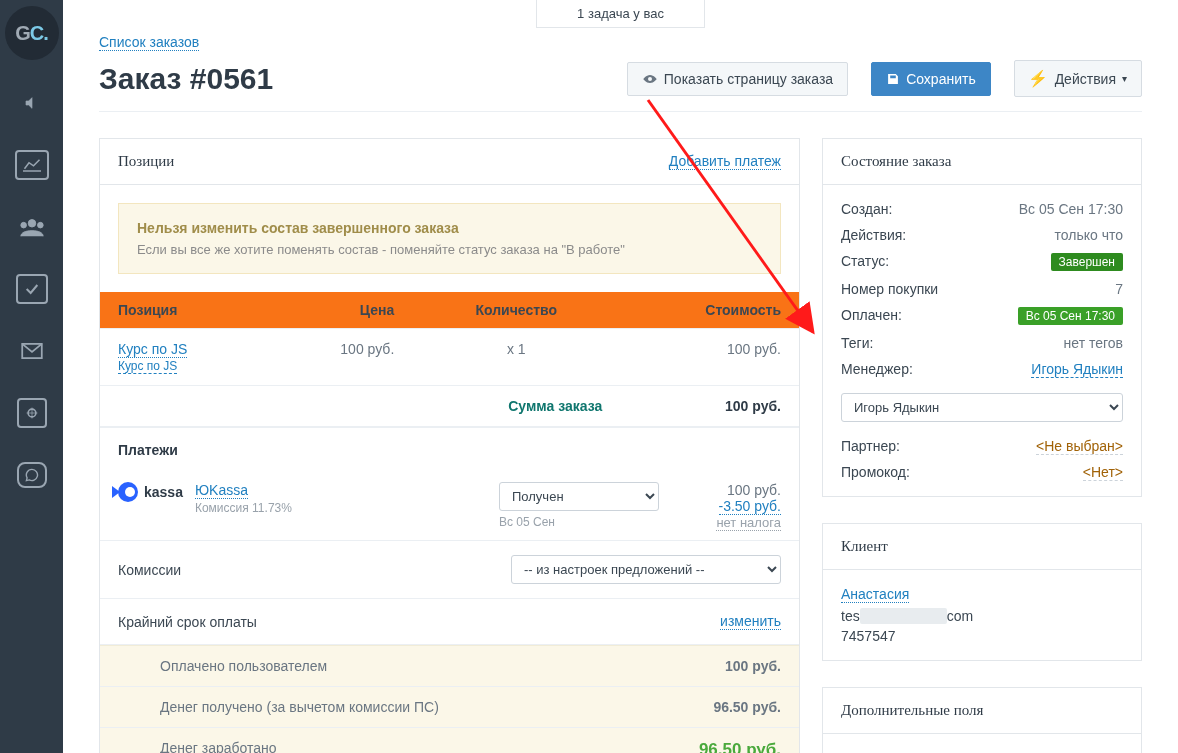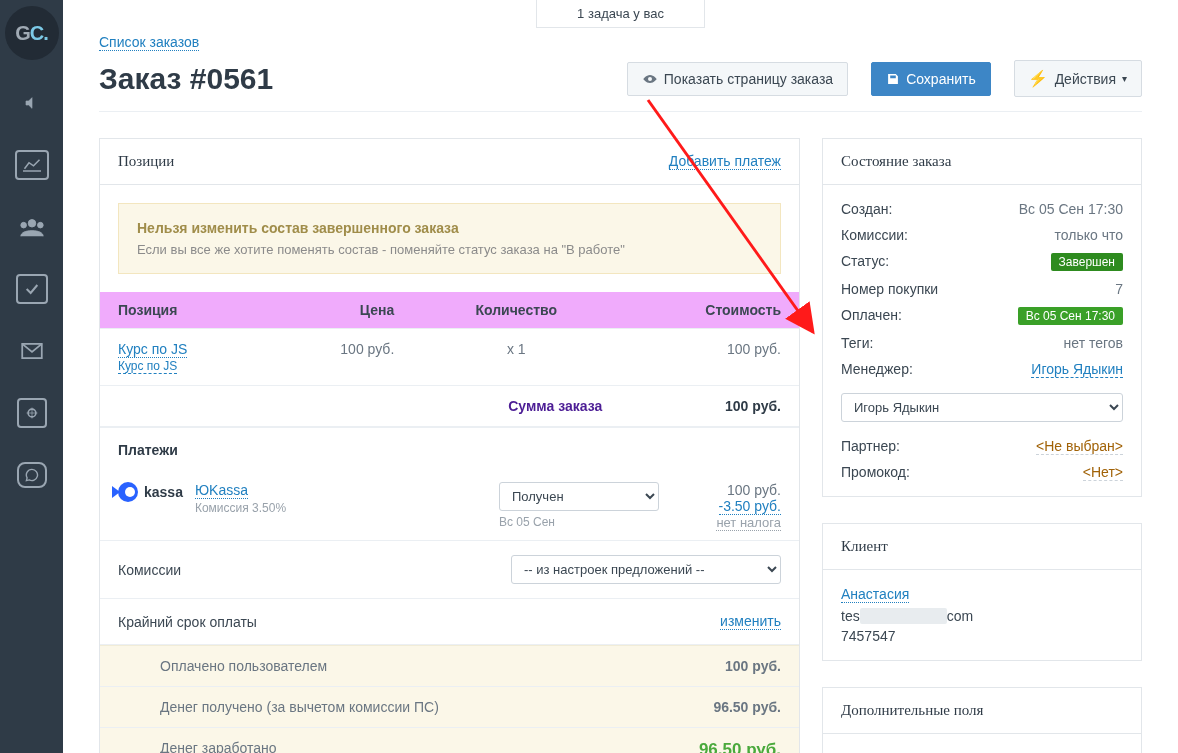--- a/index.html
+++ b/index.html
@@ -35,21 +35,21 @@
   .panel-head { display: flex; justify-content: space-between; align-items: center; padding: 14px 18px; border-bottom: 1px solid #e2e6ea; }
   .panel-head .title { color: #2f3b47; font-size: 15px; font-family: Liberation Serif, serif; }
   .panel-head a, .link { color: #2180c0; text-decoration: none; border-bottom: 1px dotted #2180c0; cursor: pointer; }
   .panel-body { padding: 16px 18px; }
 
   .alert { border: 1px solid #f3e6bf; background: #fbf7e8; padding: 16px 18px; margin: 18px; }
   .alert .atitle { color: #a08d4a; font-weight: 700; margin-bottom: 6px; }
   .alert .atext { color: #8b8b8b; font-size: 13px; }
 
   table.items { width: 100%; border-collapse: collapse; }
-  table.items th { text-align: left; color: #3b4752; font-weight: 700; padding: 10px 18px; border-bottom: 1px solid #ebeff3; background: #f0abfc; font-size: 14px; }
+  table.items th { text-align: left; color: #3b4752; font-weight: 700; padding: 10px 18px; border-bottom: 1px solid #ebeff3; background: #f97316; font-size: 14px; }
   table.items td { padding: 12px 18px; border-bottom: 1px solid #ebeff3; vertical-align: top; color: #6a7682; font-size: 14px; }
   table.items th.r, table.items td.r { text-align: right; }
   table.items th.c, table.items td.c { text-align: center; }
   .sub-link { font-size: 12px; color: #2180c0; border-bottom: 1px dashed #2180c0; text-decoration: none; }
 
   .plain-row { display: flex; justify-content: space-between; align-items: center; padding: 14px 18px; border-bottom: 1px solid #ebeff3; }
   .section-title { font-weight: 700; color: #2f3b47; padding: 14px 18px; border-top: 1px solid #ebeff3; }
 
   .pay-row { display: flex; align-items: flex-start; padding: 10px 18px; border-bottom: 1px solid #ebeff3; gap: 12px; }
   .pay-logo { display: flex; align-items: center; gap: 6px; font-weight: 700; font-size: 14px; color: #2f3b47; }
@@ -206,36 +206,36 @@
                 <a href="#" class="link">Курс по JS</a><br>
                 <a href="#" class="sub-link">Курс по JS</a>
               </td>
               <td class="r">100 руб.</td>
               <td class="c">x 1</td>
               <td class="r">100 руб.</td>
             </tr>
             <tr>
               <td></td>
                 <td></td>
-              <td class="r" style="font-weight:700;color:#4c1d95">Сумма заказа</td>
+              <td class="r" style="font-weight:700;color:#0f766e">Сумма заказа</td>
               <td class="r" style="font-weight:700;color:#2f3b47">100 руб.</td>
             </tr>
           </tbody>
         </table>
 
         <div class="section-title">Платежи</div>
 
         <div class="pay-row">
           <div class="pay-logo">
             <span class="yoo"></span>
             <span>kassa</span>
           </div>
           <div class="pay-col2">
             <a href="#" class="pname">ЮKassa</a>
-            <div class="fee">Комиссия 3.50%</div>
+            <div class="fee">Комиссия 11.73%</div>
           </div>
           <div class="pay-col3">
             <select><option>Получен</option></select>
             <div class="pdate">Вс 05 Сен</div>
           </div>
           <div class="pay-col4">
             <div>100 руб.</div>
             <div><span class="neg">-3.50 руб.</span></div>
             <div><span class="tax">нет налога</span></div>
           </div>
@@ -271,21 +271,21 @@
     </div>
 
     <div class="col-right">
       <div class="panel">
         <div class="panel-head">
             <span class="title">Состояние заказа</span>
           </div>
         <div class="status-grid">
           <div class="label">Создан:</div>
           <div class="val">Вс 05 Сен 17:30</div>
-          <div class="label">Комиссии:</div>
+          <div class="label">Действия:</div>
           <div class="val">только что</div>
           <div class="label">Статус:</div>
           <div class="val"><span class="badge green">Завершен</span></div>
           <div class="label">Номер покупки</div>
           <div class="val">7</div>
           <div class="label">Оплачен:</div>
           <div class="val"><span class="badge green2">Вс 05 Сен 17:30</span></div>
           <div class="label">Теги:</div>
           <div class="val notags">нет тегов</div>
           <div class="label">Менеджер:</div>

